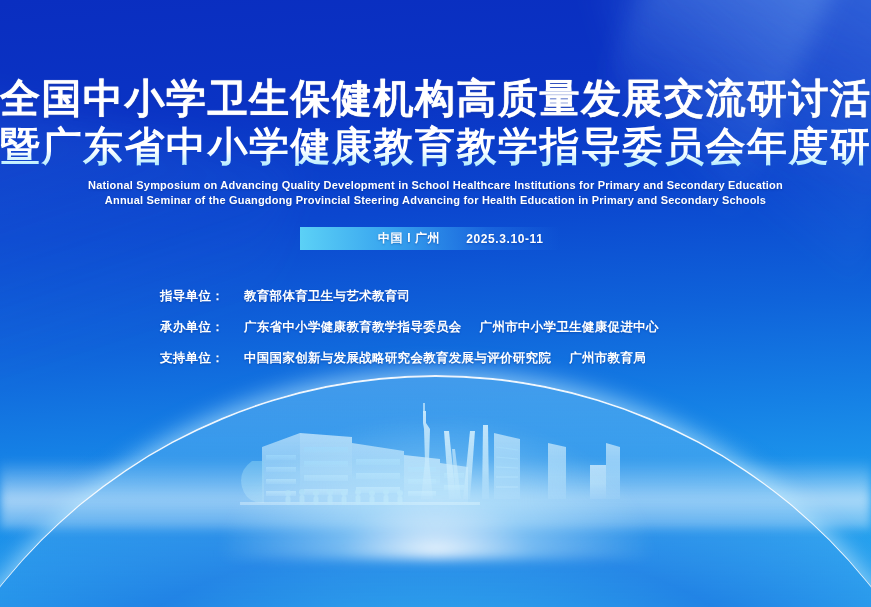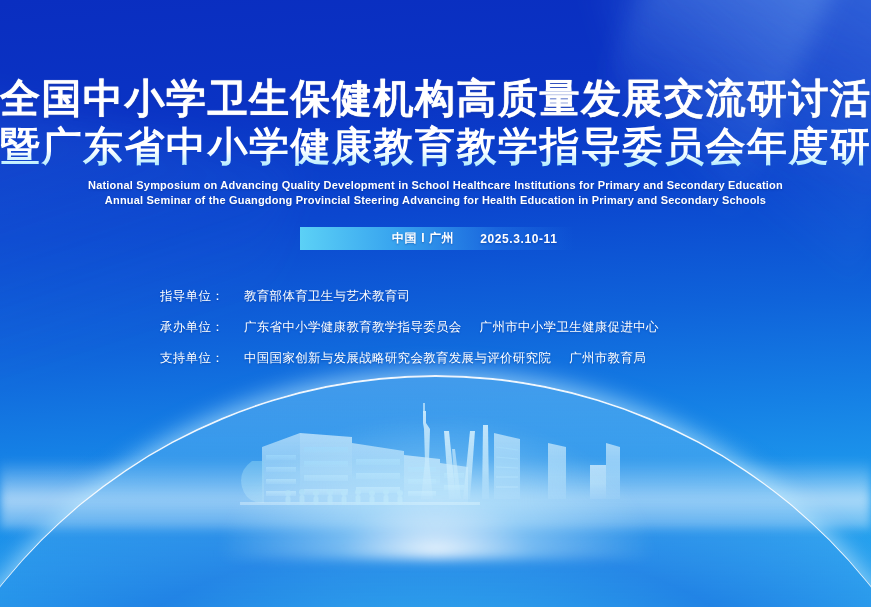--- a/index.html
+++ b/index.html
@@ -72,34 +72,34 @@
     position:absolute;left:0;right:0;top:178px;text-align:center;
     color:#ffffff;font-size:11px;font-weight:bold;line-height:15px;
     letter-spacing:.2px;white-space:nowrap;
     text-shadow:0 1px 2px rgba(0,40,130,.45);
   }
 
   
   .banner{
     position:absolute;left:300px;top:227px;width:260px;height:23px;
     background:linear-gradient(90deg, rgba(96,216,248,.95) 0%, rgba(64,180,244,.85) 34%, rgba(40,130,235,.45) 72%, rgba(30,110,230,0) 100%);
-    display:flex;align-items:center;padding-left:14px;
+    display:flex;align-items:center;
   }
   .banner-inner{
     display:flex;align-items:center;gap:26px;
     margin-left:78px;color:#fff;font-size:12px;font-weight:bold;
     letter-spacing:.6px;white-space:nowrap;
     text-shadow:0 1px 2px rgba(0,40,130,.4);
   }
 
   
   .orgs{position:absolute;left:160px;top:288px;}
   .org-row{
     display:flex;align-items:baseline;
-    font-size:12.5px;font-weight:normal;color:#ffffff;
+    font-size:12.5px;font-weight:bold;color:#ffffff;
     margin-bottom:14px;white-space:nowrap;letter-spacing:.3px;
     text-shadow:0 1px 2px rgba(0,40,130,.4);
     text-align:center;
   }
   .org-label{margin-right:2px;}
   .org-values{display:flex;gap:18px;margin-left:18px;}
 
   
   .skyline{position:absolute;left:0;right:0;bottom:74px;height:130px;pointer-events:none;}
 </style>

